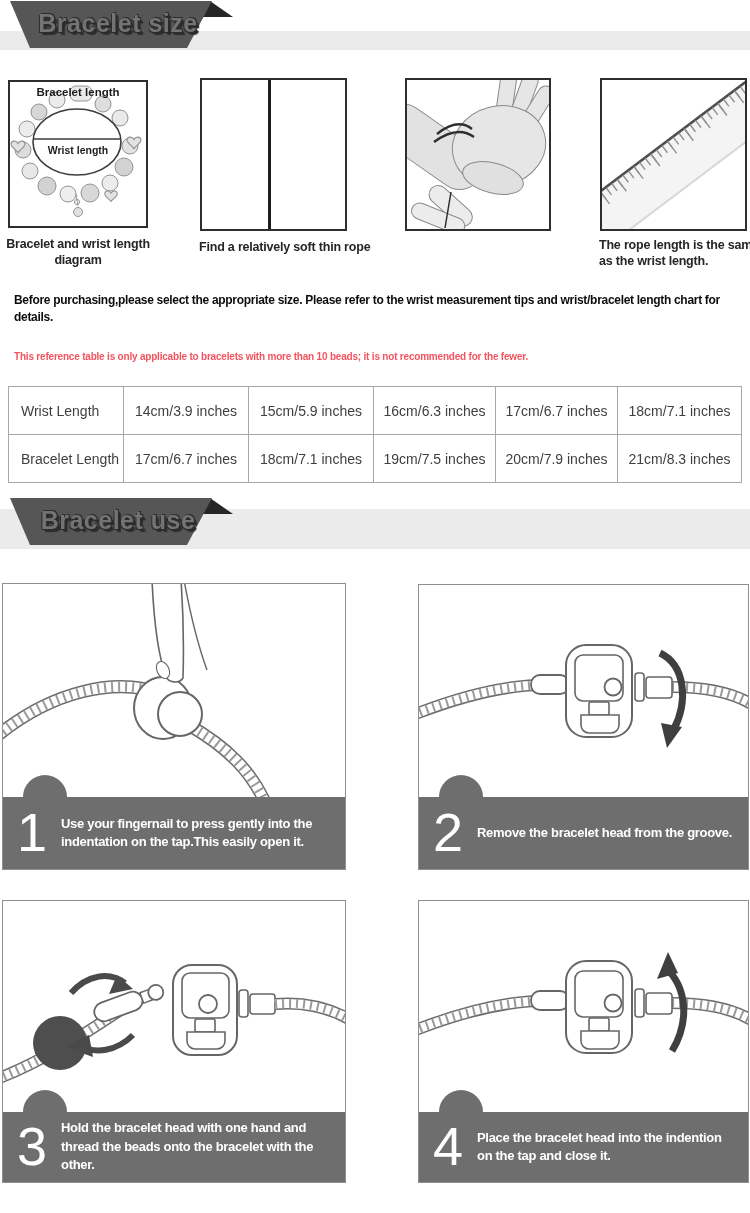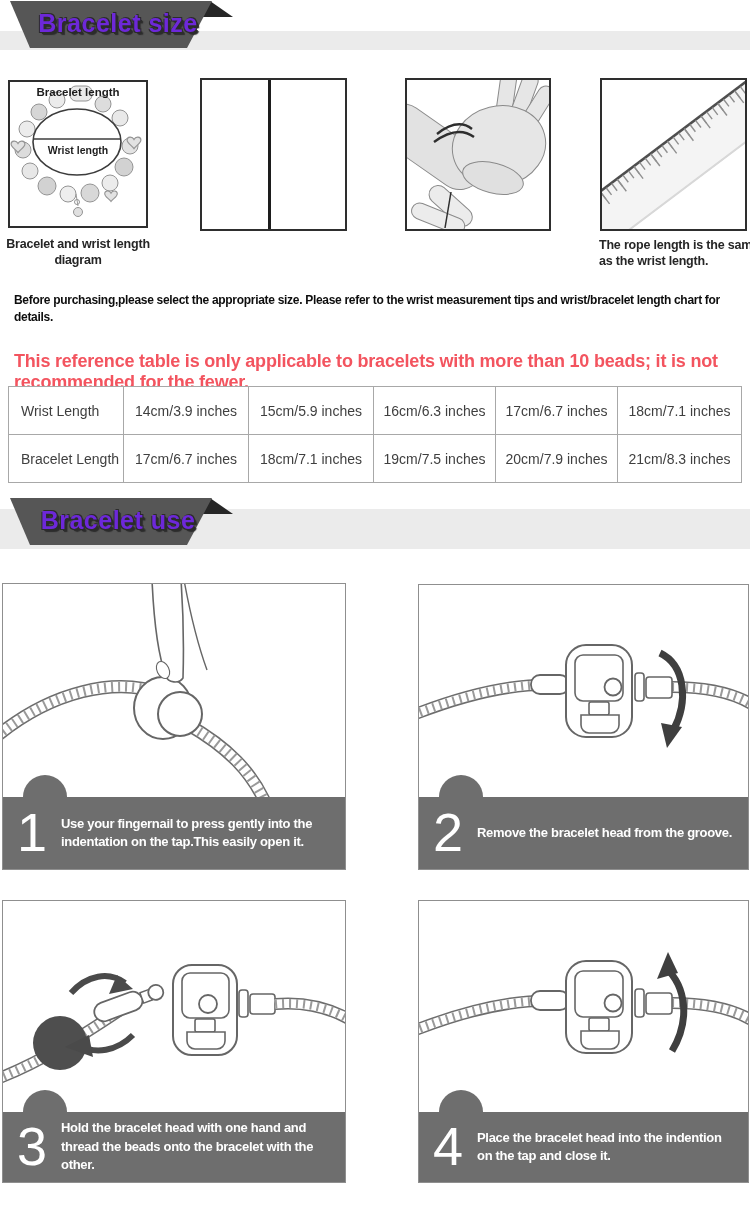--- a/index.html
+++ b/index.html
@@ -3,35 +3,35 @@
 <meta charset="utf-8">
 <style>
   html,body{margin:0;padding:0;background:#fff;}
   .page{position:relative;width:750px;height:1213px;background:#ffffff;overflow:hidden;
         font-family:"Liberation Sans",sans-serif;}
 
   
   .strip{position:absolute;left:0;width:750px;background:#ebebeb;}
   .banner{position:absolute;left:0;width:260px;height:52px;}
   .banner-label{position:absolute;left:34px;top:9px;width:168px;text-align:center;
-    color:#6d28d9;font-size:25px;font-weight:bold;letter-spacing:.5px;
+    color:#737373;font-size:25px;font-weight:bold;letter-spacing:.5px;
     text-shadow:1px 1px 0 #2c2c2c,2px 2px 0 #2c2c2c,3px 3px 1px #2c2c2c,
                 -1px 1px 0 #2c2c2c,1px -1px 0 #2c2c2c;}
 
   
   .mpanel{position:absolute;background:#fff;border:2px solid #2e2e2e;box-sizing:border-box;}
   .caption{position:absolute;font-weight:bold;color:#262626;font-size:12.5px;
            letter-spacing:-.2px;line-height:1.3;}
   .cap-center{text-align:center;}
   .inpanel-label{position:absolute;font-weight:bold;color:#1c1c1c;}
 
   
   .heading{position:absolute;left:14px;top:292px;width:726px;font-size:12px;
            font-weight:bold;color:#0d0d0d;line-height:1.42;letter-spacing:-.3px;}
-  .rednote{position:absolute;left:14px;top:351px;width:736px;font-size:18px;
+  .rednote{position:absolute;left:14px;top:351px;width:736px;font-size:10px;
            font-weight:bold;color:#f3545f;letter-spacing:-.2px;}
 
   
   .size-table{position:absolute;left:8px;top:386px;width:733px;border-collapse:collapse;
               table-layout:fixed;}
   .size-table td{border:1px solid #a8a8a8;height:47px;font-size:14px;color:#3f3f3f;
                  text-align:center;vertical-align:middle;background:#fff;padding:0 3px;}
   .size-table td.rowhead{text-align:left;padding-left:12px;}
 
   
@@ -88,20 +88,21 @@
       <line x1="23" y1="57" x2="111" y2="57" stroke="#3c3c3c" stroke-width="1.4"></line>
     </svg>
     <div class="inpanel-label" style="left:0;top:4px;width:100%;text-align:center;font-size:11.5px;">Bracelet length</div>
     <div class="inpanel-label" style="left:0;top:62px;width:100%;text-align:center;font-size:10.5px;">Wrist length</div>
   </div>
   <div class="caption cap-center" style="left:2px;top:236px;width:152px;">Bracelet and wrist length diagram</div>
 
   <div class="mpanel" style="left:200px;top:78px;width:147px;height:153px;">
     <div style="position:absolute;left:46%;top:0;bottom:0;width:3px;background:#1d1d1d;"></div>
   </div>
+  <div class="caption" style="left:199px;top:239px;width:224px;">Find a relatively soft thin rope</div>
 
   <div class="mpanel" style="left:405px;top:78px;width:146px;height:153px;">
     <svg width="142" height="149" viewBox="0 0 142 149">
       <g stroke="#8a8a8a" stroke-width="1">
         <rect x="-30" y="40" width="115" height="46" rx="23" fill="#e2e2e2" transform="rotate(35 20 60)"></rect>
         <rect x="92" y="-12" width="16" height="58" rx="8" fill="#e6e6e6" transform="rotate(8 100 10)"></rect>
         <rect x="110" y="-8" width="16" height="56" rx="8" fill="#e6e6e6" transform="rotate(20 118 15)"></rect>
         <rect x="124" y="4" width="16" height="52" rx="8" fill="#e6e6e6" transform="rotate(32 132 25)"></rect>
         <ellipse cx="92" cy="66" rx="47" ry="40" fill="#e6e6e6" transform="rotate(-14 92 66)"></ellipse>
         <ellipse cx="86" cy="98" rx="31" ry="15" fill="#e0e0e0" transform="rotate(14 86 98)"></ellipse>

